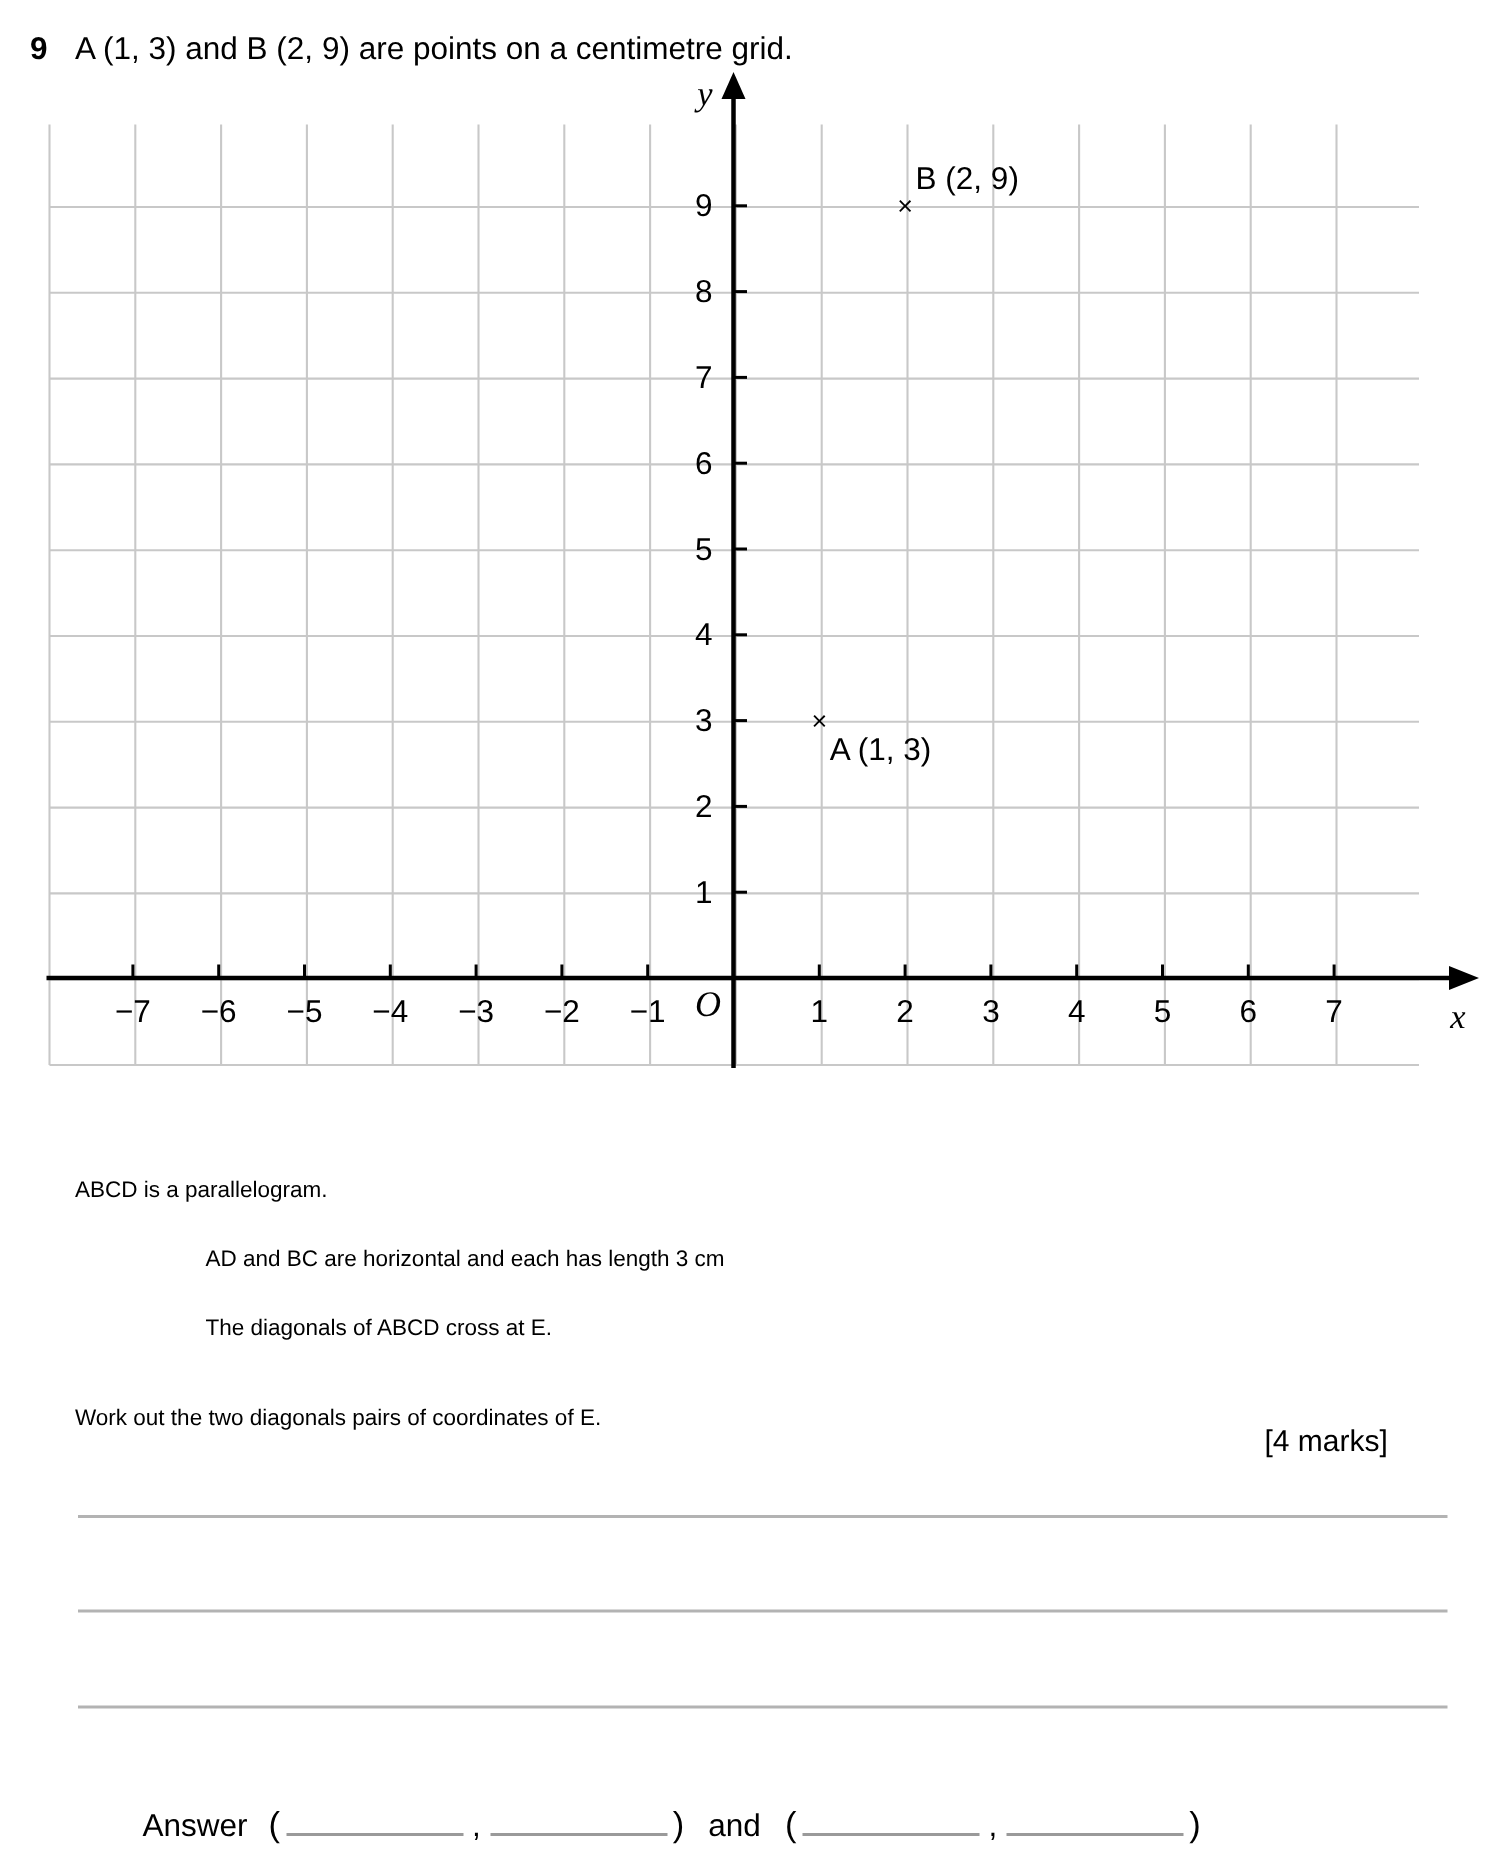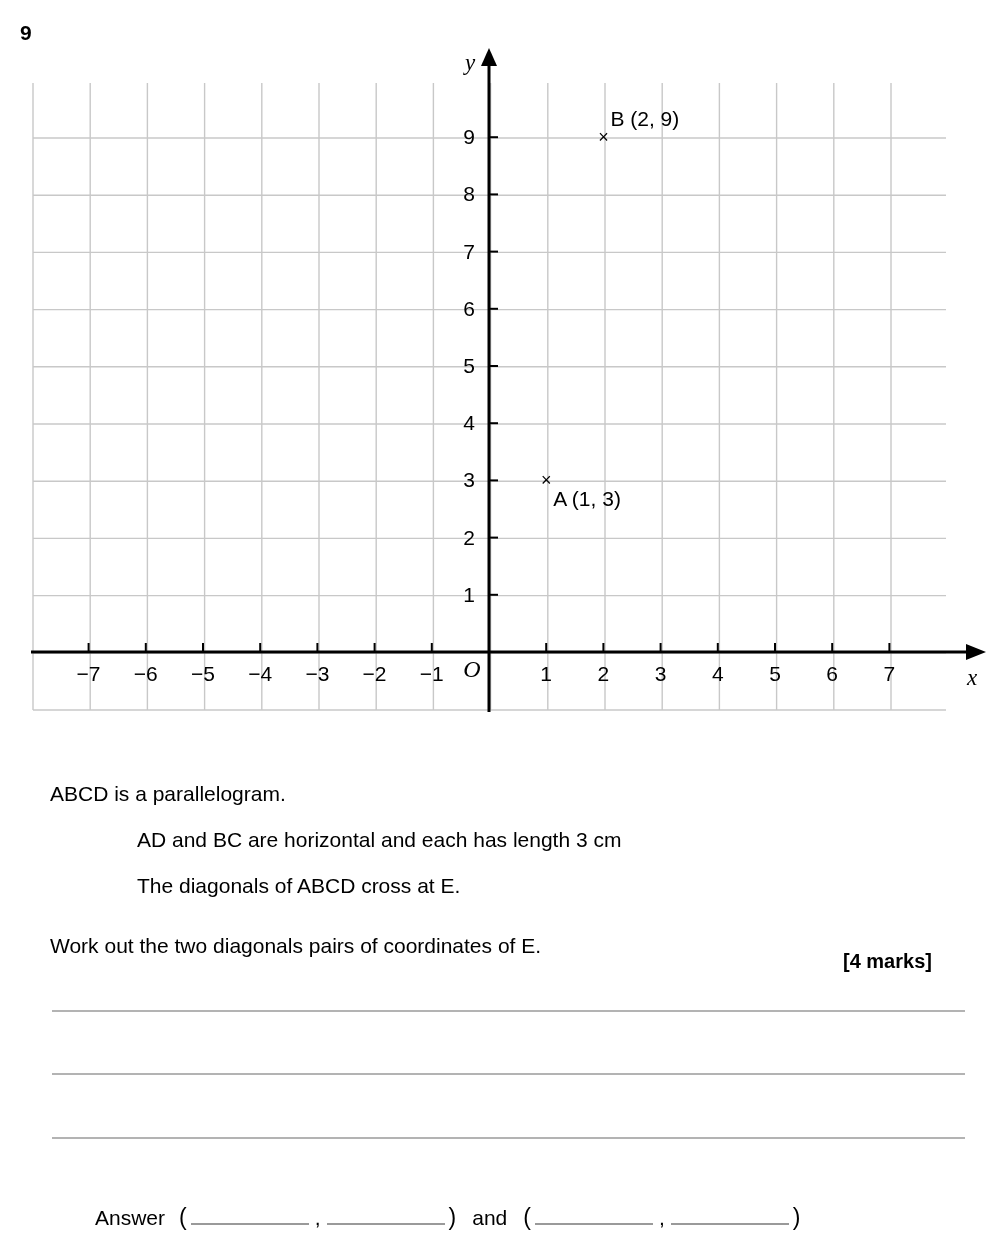--- a/index.html
+++ b/index.html
@@ -43,34 +43,34 @@
     position: absolute;
     left: 0; top: 48px;
     width: 1000px;
     height: 680px;
   }
   #graph-svg { display: block; }
 
   
   .body-text {
     position: absolute;
-    font-size: 21px;
+    font-size: 15px;
     line-height: 28px;
     white-space: nowrap;
   }
   #stmt-parallelogram { left: 50px; top: 780px; }
   #stmt-horizontal    { left: 137px; top: 826px; }
   #stmt-diagonals     { left: 137px; top: 872px; }
   #stmt-workout       { left: 50px;  top: 932px; }
 
   #marks-label {
     position: absolute;
     left: 843px; top: 950px;
     font-size: 20px;
-    font-weight: bold;
+    font-weight: normal;
     white-space: nowrap;
   }
 
   b, .bold { font-weight: normal; }
 
   
   .rule-line {
     position: absolute;
     left: 52px;
     width: 913px;
@@ -101,20 +101,21 @@
     margin: 0 4px;
   }
   #answer-row .comma { margin: 0 2px; }
   #answer-row .and-word { margin: 12px 16px; }
 </style>
 </head>
 <body>
 
 <div id="question-header">
   <span id="question-number">9</span>
+  <span id="question-stem">A (1, 3) and B (2, 9) are points on a centimetre grid.</span>
 </div>
 
 <div id="graph-area">
   <svg id="graph-svg" width="1000" height="680" viewBox="0 0 1000 680">
       <g>
         <line x1="33.00" y1="35" x2="33.00" y2="662" stroke="#c8c8c8" stroke-width="1.4"></line>
         <line x1="90.20" y1="35" x2="90.20" y2="662" stroke="#c8c8c8" stroke-width="1.4"></line>
         <line x1="147.40" y1="35" x2="147.40" y2="662" stroke="#c8c8c8" stroke-width="1.4"></line>
         <line x1="204.60" y1="35" x2="204.60" y2="662" stroke="#c8c8c8" stroke-width="1.4"></line>
         <line x1="261.80" y1="35" x2="261.80" y2="662" stroke="#c8c8c8" stroke-width="1.4"></line>

